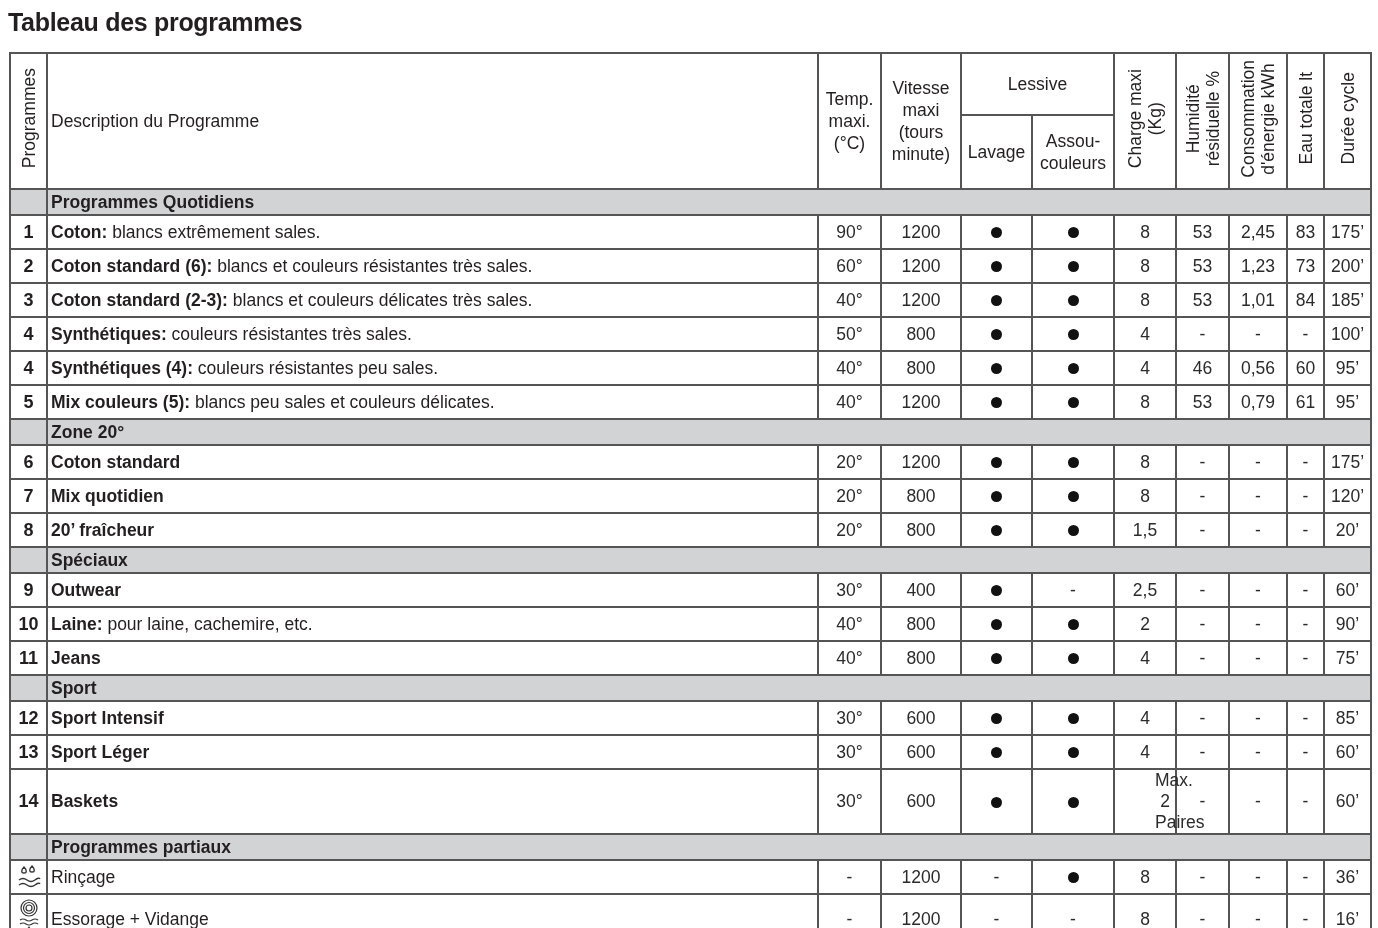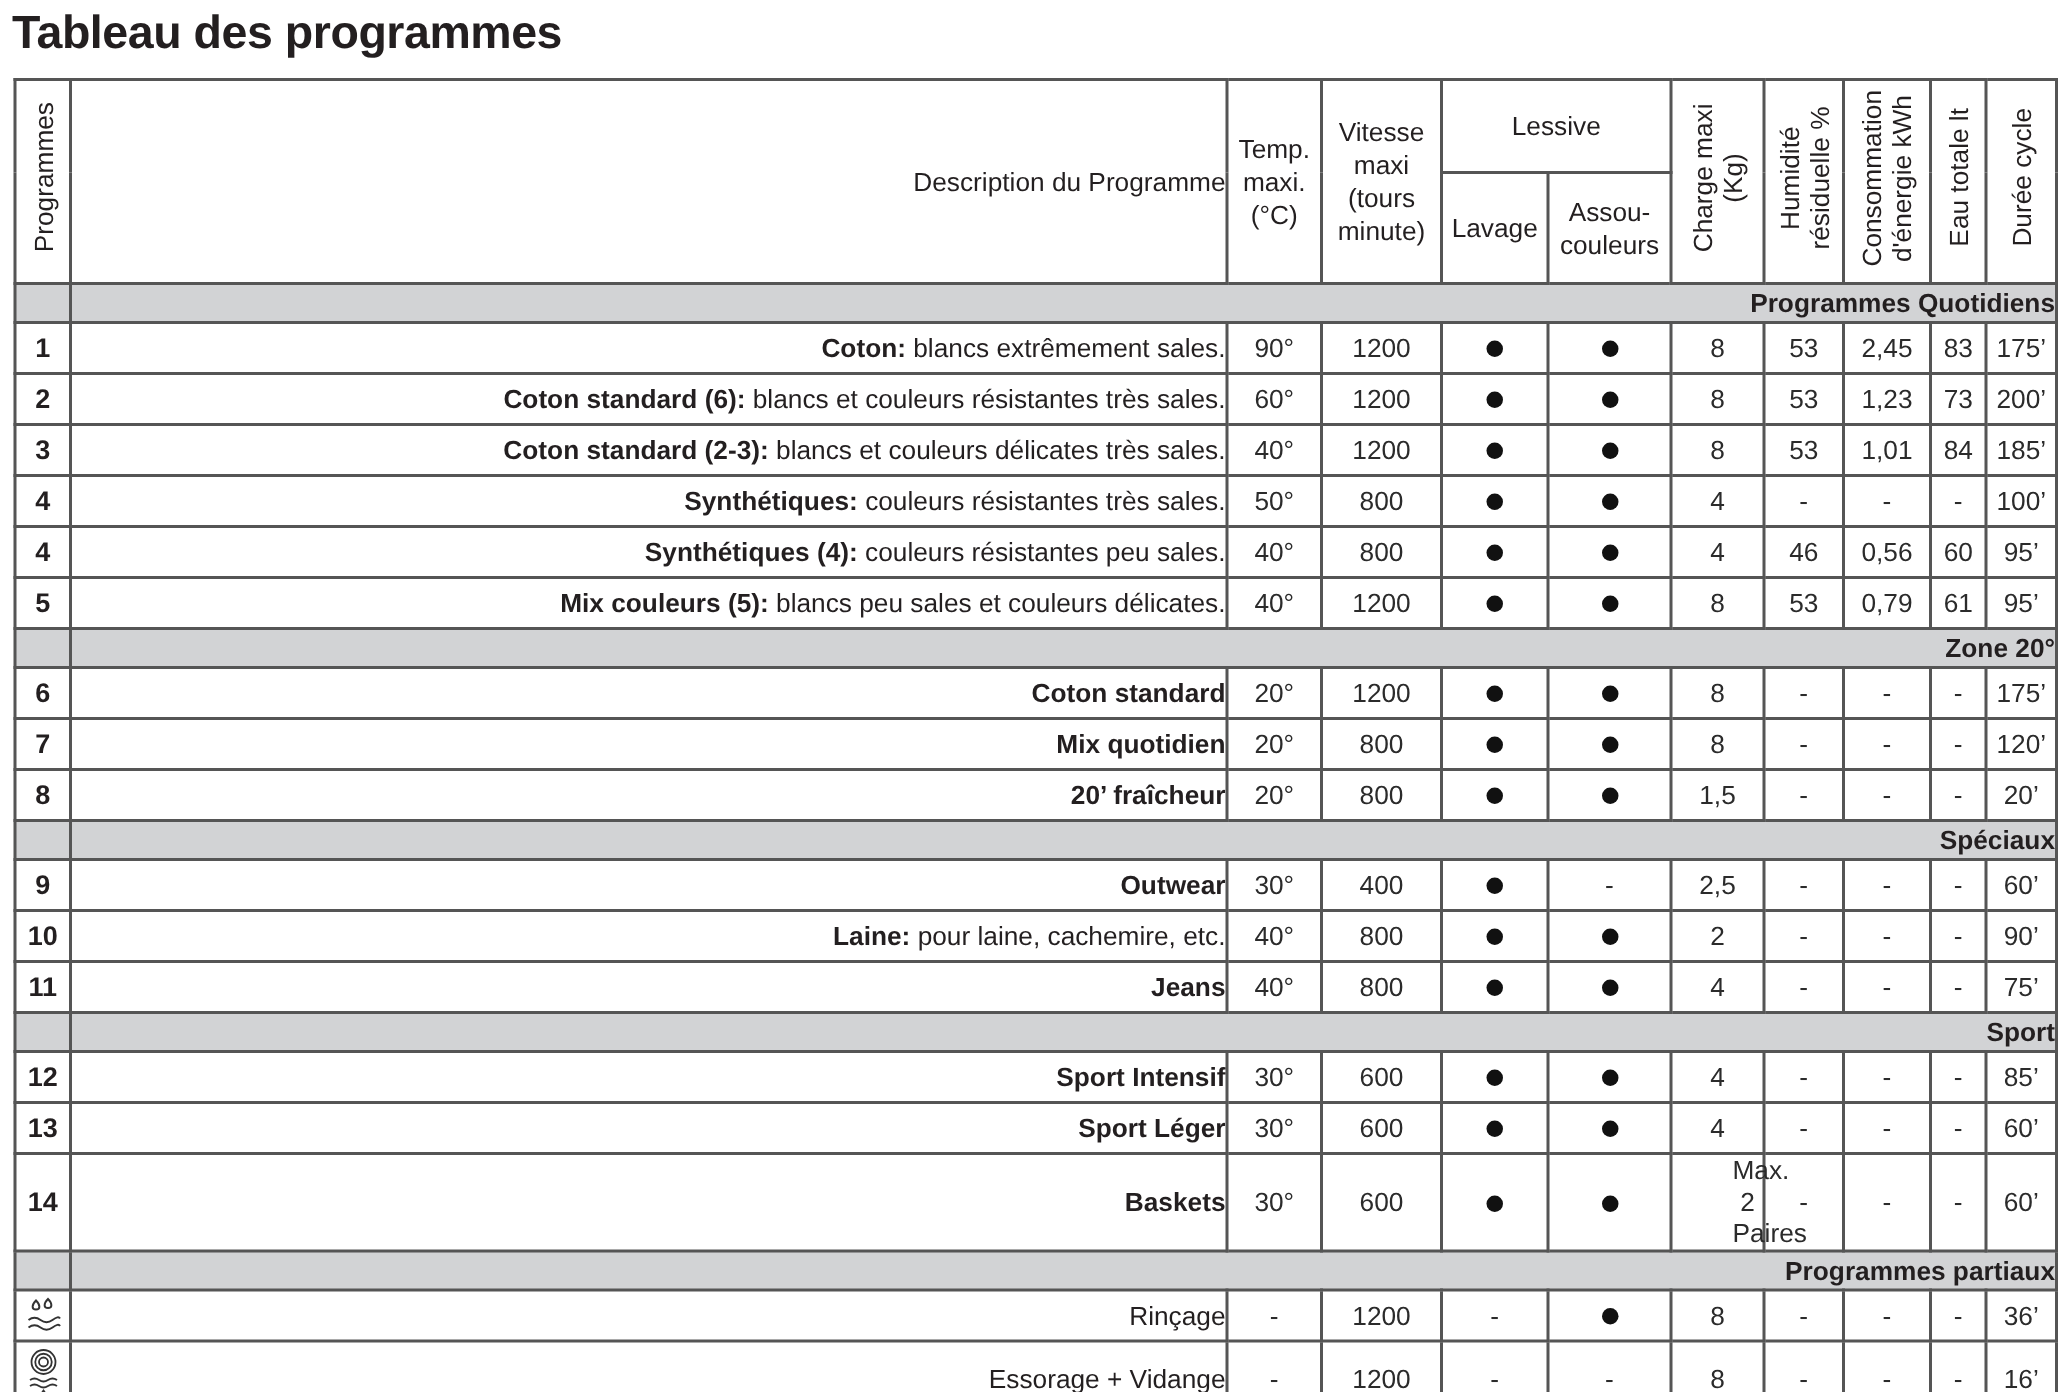--- a/index.html
+++ b/index.html
@@ -1,27 +1,27 @@
 <!DOCTYPE html>
 <html><head>
 <meta charset="utf-8">
 <style>
   html, body { margin:0; padding:0; background:#ffffff; }
   body { width:1378px; height:928px; position:relative; font-family:"Liberation Sans", sans-serif; color:#231f20; overflow:hidden; }
-  .page-title { position:absolute; left:8px; top:2px; font-size:31px; font-weight:bold; letter-spacing:-0.3px; line-height:40px; color:#231f20; }
+  .page-title { position:absolute; left:8px; top:2px; font-size:25px; font-weight:bold; letter-spacing:-0.3px; line-height:40px; color:#231f20; }
   table.prog { position:absolute; left:9px; top:52px; border-collapse:collapse; table-layout:fixed; width:1361px; font-size:17.5px; }
   table.prog td, table.prog th { border:2px solid #555; padding:0; }
   th { font-weight:normal; }
   .hdr th { font-size:17.5px; line-height:22px; background:#fff; }
   .vert { writing-mode:vertical-rl; transform:rotate(180deg); display:inline-block; text-align:center; line-height:20px; white-space:nowrap; }
   .c { text-align:center; }
-  .desc { text-align:right; padding-left:3px !important; white-space:nowrap; }
+  .desc { text-align:left; padding-left:3px !important; white-space:nowrap; }
   .num { text-align:center; font-weight:bold; font-size:18px; }
   .sec td { background:#d2d3d5; height:24px; font-weight:bold; font-size:17.5px; line-height:22px; }
-  .sec .sec-label { padding-left:3px;text-align:right; }
+  .sec .sec-label { padding-left:3px; }
   tr.r td { height:32px; }
   .b { font-weight:bold; }
   .dot { display:inline-block; width:11px; height:11px; border-radius:50%; background:#111; vertical-align:middle; }
   .val { color:#2b2b2b; }
   .icon-cell { text-align:center; }
   svg { display:block; margin:0 auto; }
 </style>
 </head>
 <body>
 

